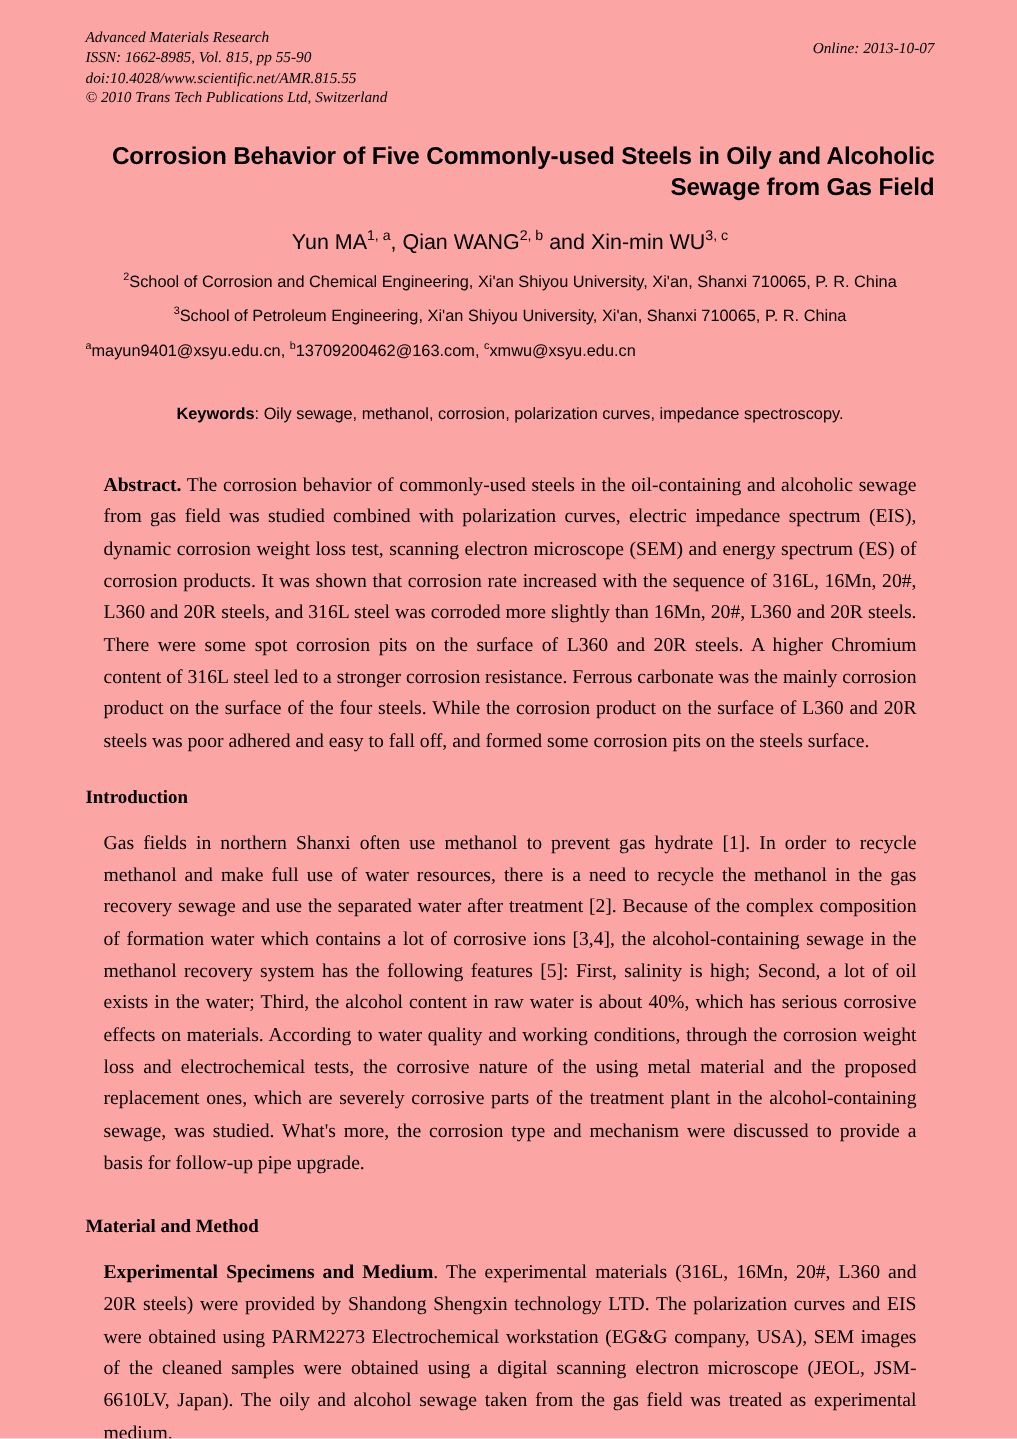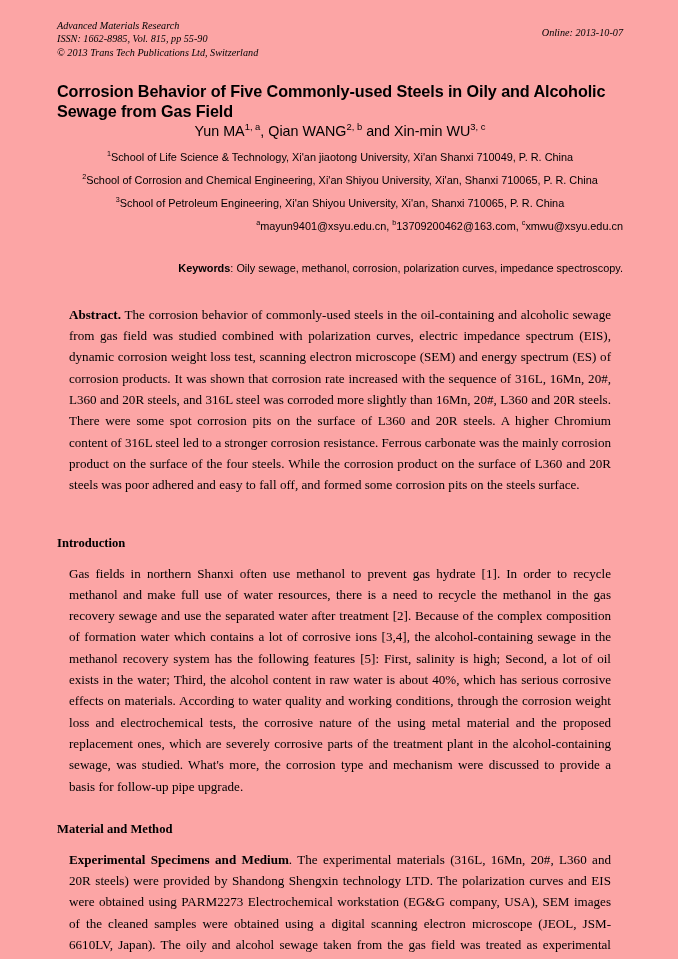--- a/index.html
+++ b/index.html
@@ -44,28 +44,28 @@
     white-space: nowrap;
   }
 
   
   .title {
     margin-top: 22px;
     font-family: "Liberation Sans", "DejaVu Sans", sans-serif;
     font-weight: bold;
     font-size: 16.2px;
     line-height: 20.5px;
-    text-align: left;
+    text-align: right;
     color: #000;
     letter-spacing: -0.1px;
   }
 
   
   .authors {
-    margin-top: 0;
+    margin-top: 18px;
     font-family: "Liberation Sans", "DejaVu Sans", sans-serif;
     font-size: 14.3px;
     line-height: 18px;
     text-align: center;
     color: #000;
   }
   .authors sup, .affil sup, .emails sup {
     font-size: 0.66em;
     vertical-align: super;
     line-height: 0;
@@ -87,32 +87,32 @@
   .affil.wide {
     padding: 0 22px;
   }
 
   
   .emails {
     margin-top: 2px;
     font-family: "Liberation Sans", "DejaVu Sans", sans-serif;
     font-size: 10.9px;
     line-height: 16px;
-    text-align: right;
+    text-align: left;
     color: #000;
   }
 
   
   .keywords {
     margin-top: 26px;
     font-family: "Liberation Sans", "DejaVu Sans", sans-serif;
     font-size: 10.9px;
     line-height: 16px;
     color: #000;
-    text-align: right;
+    text-align: center;
   }
   .keywords .kw-label {
     font-weight: bold;
   }
 
   
   .body-para {
     font-family: "Liberation Serif", "DejaVu Serif", serif;
     font-size: 13.1px;
     line-height: 21.3px;
@@ -128,21 +128,21 @@
   }
   .section-heading {
     font-family: "Liberation Serif", "DejaVu Serif", serif;
     font-weight: bold;
     font-size: 12.6px;
     line-height: 18px;
     color: #000;
     margin: 0;
   }
   .sec-intro {
-    margin-top: 38px;
+    margin-top: 18px;
   }
   .sec-intro-para {
     margin-top: 11px;
   }
   .sec-method {
     margin-top: 23px;
   }
   .sec-method-para {
     margin-top: 11px;
   }
@@ -152,35 +152,35 @@
 </style>
 </head>
 <body>
 
 <div class="page">
   <div class="content">
 
     <div class="journal-header">
       <div class="jh-line">Advanced Materials Research</div>
       <div class="jh-line">ISSN: 1662-8985, Vol. 815, pp 55-90</div>
-      <div class="jh-line">© 2013 Trans Tech Publications Ltd, Switzerland</div>
+      <div class="jh-line">doi:10.4028/www.scientific.net/AMR.815.55</div>
+      <div class="jh-line">© 2010 Trans Tech Publications Ltd, Switzerland</div>
       <div class="online">Online: 2013-10-07</div>
     </div>
 
     <div class="title">
       <span>Corrosion Behavior of Five Commonly-used Steels in Oily and Alcoholic</span>
       <span>Sewage from Gas Field</span>
     </div>
 
     <div class="authors">
       <span>Yun MA</span><sup>1, a</sup><span>, </span><span>Qian WANG</span><sup>2, b</sup><span> and </span><span>Xin-min WU</span><sup>3, c</sup>
     </div>
 
     <div class="affil-block">
-      <p class="affil"><sup>1</sup><span>School of Life Science &amp; Technology, Xi'an jiaotong University, Xi'an Shanxi 710049, P. R. China</span></p>
       <p class="affil wide"><sup>2</sup><span>School of Corrosion and Chemical Engineering, Xi'an Shiyou University, Xi'an, Shanxi 710065, P. R. China</span></p>
       <p class="affil"><sup>3</sup><span>School of Petroleum Engineering, Xi'an Shiyou University, Xi'an, Shanxi 710065, P. R. China</span></p>
     </div>
 
     <div class="emails">
       <sup>a</sup><span>mayun9401@xsyu.edu.cn, </span><sup>b</sup><span>13709200462@163.com, </span><sup>c</sup><span>xmwu@xsyu.edu.cn</span>
     </div>
 
     <p class="keywords"><span class="kw-label">Keywords</span><span>: Oily sewage, methanol, corrosion, polarization curves, impedance spectroscopy.</span></p>
 

